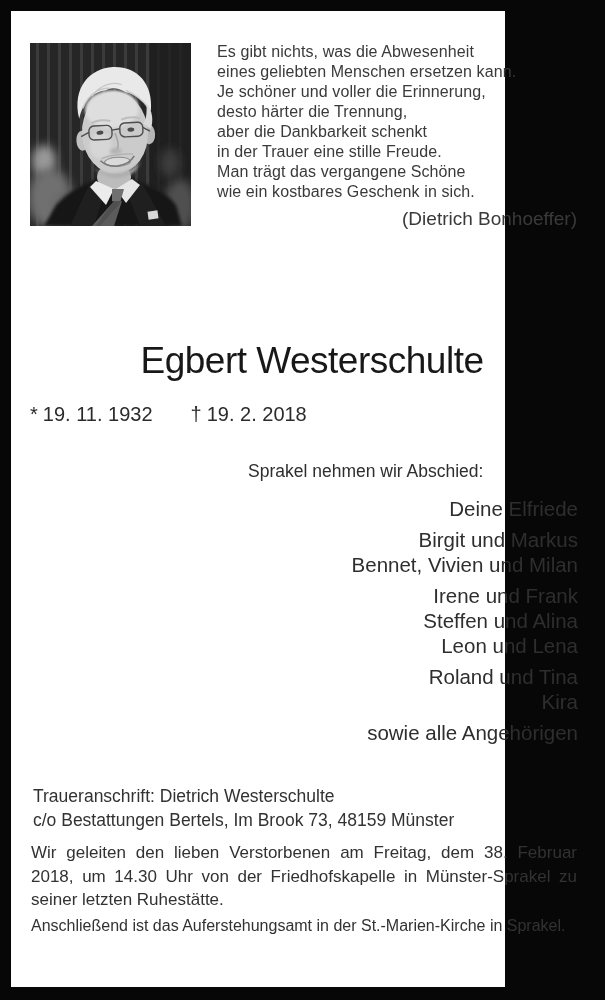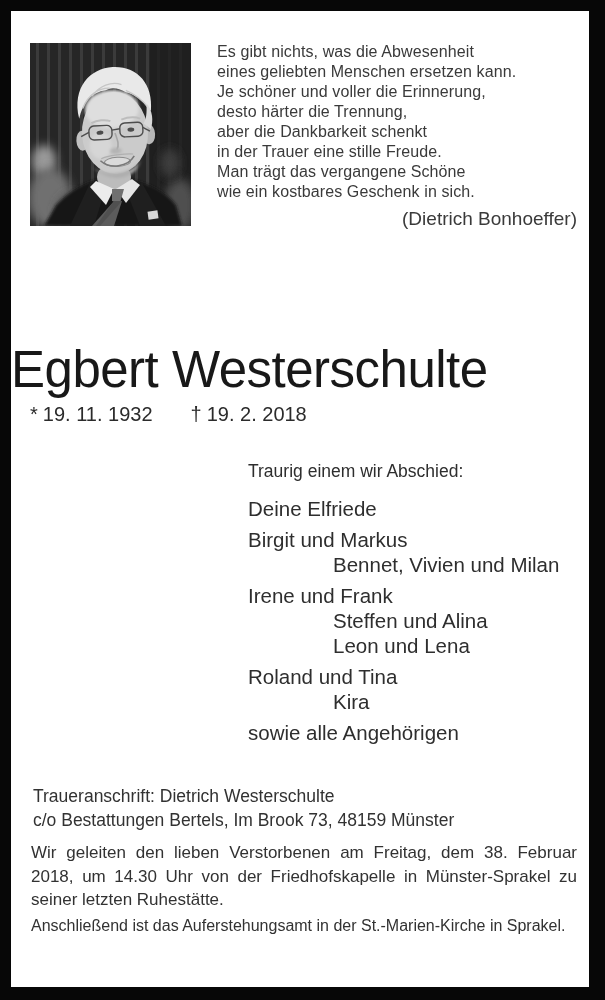--- a/index.html
+++ b/index.html
@@ -6,21 +6,21 @@
   html,body{margin:0;padding:0;background:#444;}
   .page{
     position:relative;
     width:605px;height:1000px;
     background:#070707;
     font-family:"Liberation Sans","DejaVu Sans",sans-serif;
     overflow:hidden;
     margin:0 auto;
   }
   .sheet{
-    position:absolute;left:11px;top:11px;width:578px;height:976px;
+    position:absolute;left:11px;top:11px;width:494px;height:976px;
     background:#ffffff;
   }
   
   .photo{
     position:absolute;left:19px;top:32px;width:161px;height:183px;
     display:block;
   }
   
   .quote{
     position:absolute;left:206px;top:31px;width:360px;
@@ -32,34 +32,34 @@
     text-align:right;font-size:19px;color:#3a3a3a;
   }
   
   .intro{
     position:absolute;left:19px;top:243px;width:546px;
     font-size:17.5px;line-height:24px;color:#323232;
     text-align:justify;margin:0;
   }
   
   .name{
-    position:absolute;left:0;top:329px;width:578px;
-    text-align:left;font-size:51px;font-weight:400;color:#181818;
+    position:absolute;left:12px;top:329px;width:578px;
+    text-align:center;font-size:37px;font-weight:400;color:#181818;
     margin:0;letter-spacing:-.5px;white-space:nowrap;
   }
   .dates{
     position:absolute;left:0;top:392px;width:578px;
     text-align:left;font-size:20px;color:#2b2b2b;
   }
   .dates .date{margin:0 19px;white-space:nowrap;}
   .dates .sym{margin-right:5px;}
   
   .farewell{position:absolute;left:237px;top:448px;width:330px;color:#2e2e2e;}
   .farewell-heading{font-size:17.5px;line-height:24px;margin-bottom:13px;}
-  .mourner{font-size:20.5px;line-height:25px;white-space:nowrap;}
+  .mourner{font-size:20.5px;line-height:25px;white-space:nowrap;text-align:right;}
   .mourner.indent{padding-left:85px;}
   .mourner.group{margin-top:6px;}
   
   .contact{
     position:absolute;left:22px;top:774px;width:546px;
     font-size:17.5px;line-height:23.5px;color:#323232;
   }
   .funeral{
     position:absolute;left:20px;top:830px;width:546px;
     font-size:17px;line-height:23.5px;color:#323232;
@@ -177,21 +177,21 @@
     </div>
     <div class="attrib">(Dietrich Bonhoeffer)</div>
 
 
     <h1 class="name">Egbert Westerschulte</h1>
     <div class="dates">
       <span class="date"><span class="sym">*</span><span>19. 11. 1932</span></span><span class="date"><span class="sym">†</span><span>19. 2. 2018</span></span>
     </div>
 
     <div class="farewell">
-      <div class="farewell-heading">Traurig einem wir Abschied:</div>
+      <div class="farewell-heading">Sprakel nehmen wir Abschied:</div>
       <div class="mourner">Deine Elfriede</div>
       <div class="mourner group">Birgit und Markus</div>
       <div class="mourner indent">Bennet, Vivien und Milan</div>
       <div class="mourner group">Irene und Frank</div>
       <div class="mourner indent">Steffen und Alina</div>
       <div class="mourner indent">Leon und Lena</div>
       <div class="mourner group">Roland und Tina</div>
       <div class="mourner indent">Kira</div>
       <div class="mourner group">sowie alle Angehörigen</div>
     </div>

